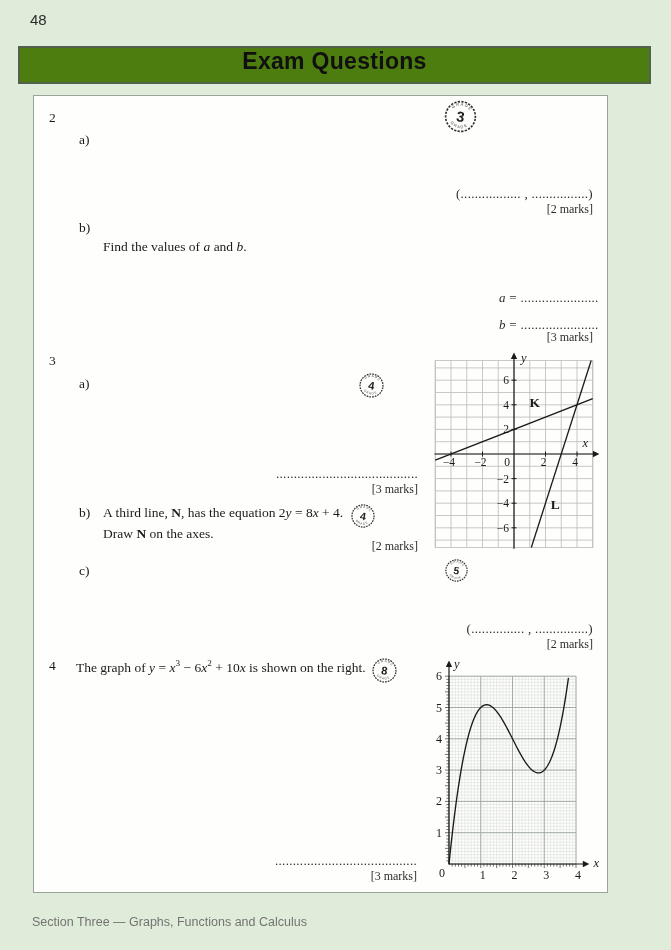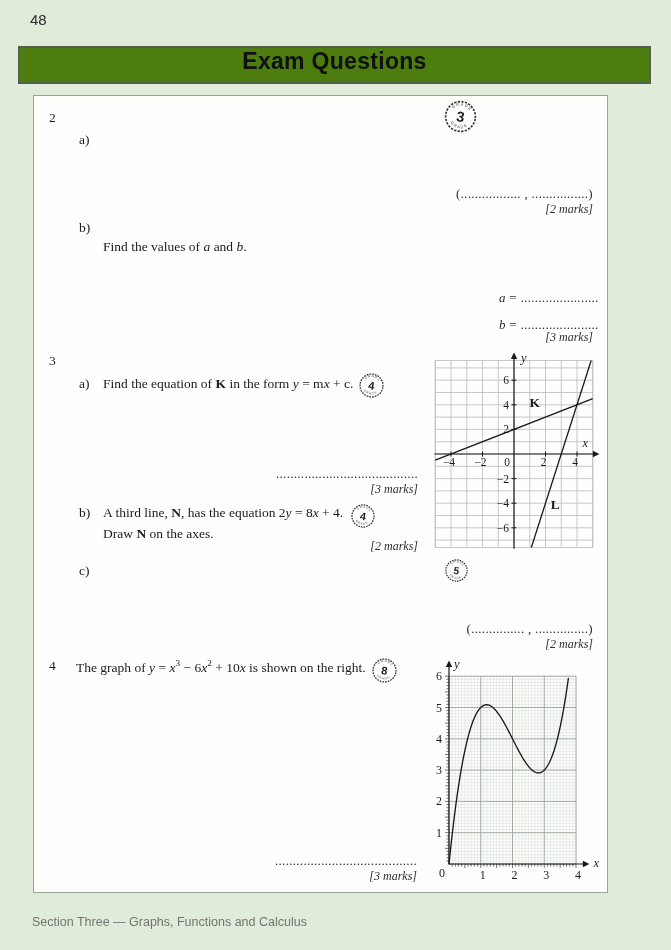--- a/index.html
+++ b/index.html
@@ -1,21 +1,21 @@
 <!DOCTYPE html>
 <html><head>
 <meta charset="utf-8">
 <style>
   html,body{margin:0;padding:0}
   body{width:671px;height:950px;background:#e0ecda;position:relative;
        font-family:"Liberation Serif",serif;overflow:hidden}
   .abs{position:absolute}
   .t{font-size:13.5px;color:#1b1b1b;white-space:nowrap;line-height:1.25}
   .t sup{font-size:68%}
-  .marks{font-size:12px;font-style:italic;color:#2d2d2d;white-space:nowrap}
+  .marks{font-size:12px;color:#2d2d2d;white-space:nowrap}
   .ans{font-size:13px;color:#2d2d2d;white-space:nowrap;letter-spacing:.3px}
   .r{text-align:right}
   .pagenum{left:30px;top:11px;font-family:"Liberation Sans",sans-serif;
            font-size:15px;color:#2b2b2b}
   .titlebar{left:18px;top:46px;width:629px;height:34px;background:#4d7c0f;
             border:2px solid #51614c;display:flex;justify-content:center}
   .titlebar span{font-family:"Liberation Sans",sans-serif;font-weight:bold;
                  font-size:23px;color:#101010;letter-spacing:.3px}
   .panel{left:33px;top:95px;width:573px;height:796px;background:#fefefd;
          border:1.5px solid #99a399}
@@ -54,21 +54,20 @@
 
   <div class="abs t" style="left:45px;top:124px">b)</div>
   <div class="abs t" style="left:69px;top:143px">Find the values of <i>a</i> and <i>b</i>.</div>
   <div class="abs ans" style="left:465px;top:194px"><i>a</i> = ......................</div>
   <div class="abs ans" style="left:465px;top:221px"><i>b</i> = ......................</div>
   <div class="abs marks r" style="right:14px;top:234px">[3 marks]</div>
 
   <div class="abs t" style="left:15px;top:257px">3</div>
 
   <div class="abs t" style="left:45px;top:280px">a)</div>
-  <div class="abs t" style="left:69px;top:280px">Find the equation of <b>K</b> in the form <i>y</i> = m<i>x</i> + c.</div>
   <span class="abs badge" style="left:324px;top:276px;width:27px;height:27px">
       <svg viewBox="0 0 40 40" width="100%" height="100%">
         <g transform="rotate(9 20 20)">
           <circle cx="20" cy="20" r="17" fill="none" stroke="#333" stroke-width="1.9" stroke-dasharray="2.6 1.5"></circle>
           <path id="bt1" d="M 7.5 20 A 12.5 12.5 0 0 1 32.5 20" fill="none"></path>
           <path id="bb1" d="M 6.5 20 A 13.5 13.5 0 0 0 33.5 20" fill="none"></path>
           <text font-family="Liberation Sans,sans-serif" font-size="4.6" letter-spacing="1.4" fill="#444"><textPath href="#bt1" startOffset="50%" text-anchor="middle">GRADE</textPath></text>
           <text font-family="Liberation Sans,sans-serif" font-size="4.6" letter-spacing="1.4" fill="#444"><textPath href="#bb1" startOffset="50%" text-anchor="middle">GRADE</textPath></text>
           <text x="20" y="26" text-anchor="middle" font-family="Liberation Sans,sans-serif" font-weight="bold" font-size="16.5" fill="#1d1d1d">4</text>
         </g>

